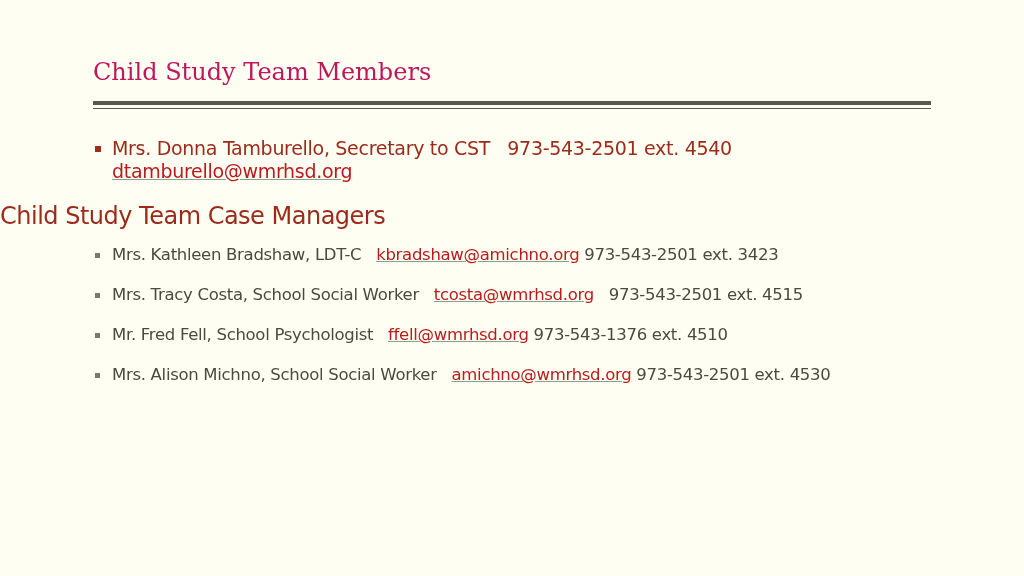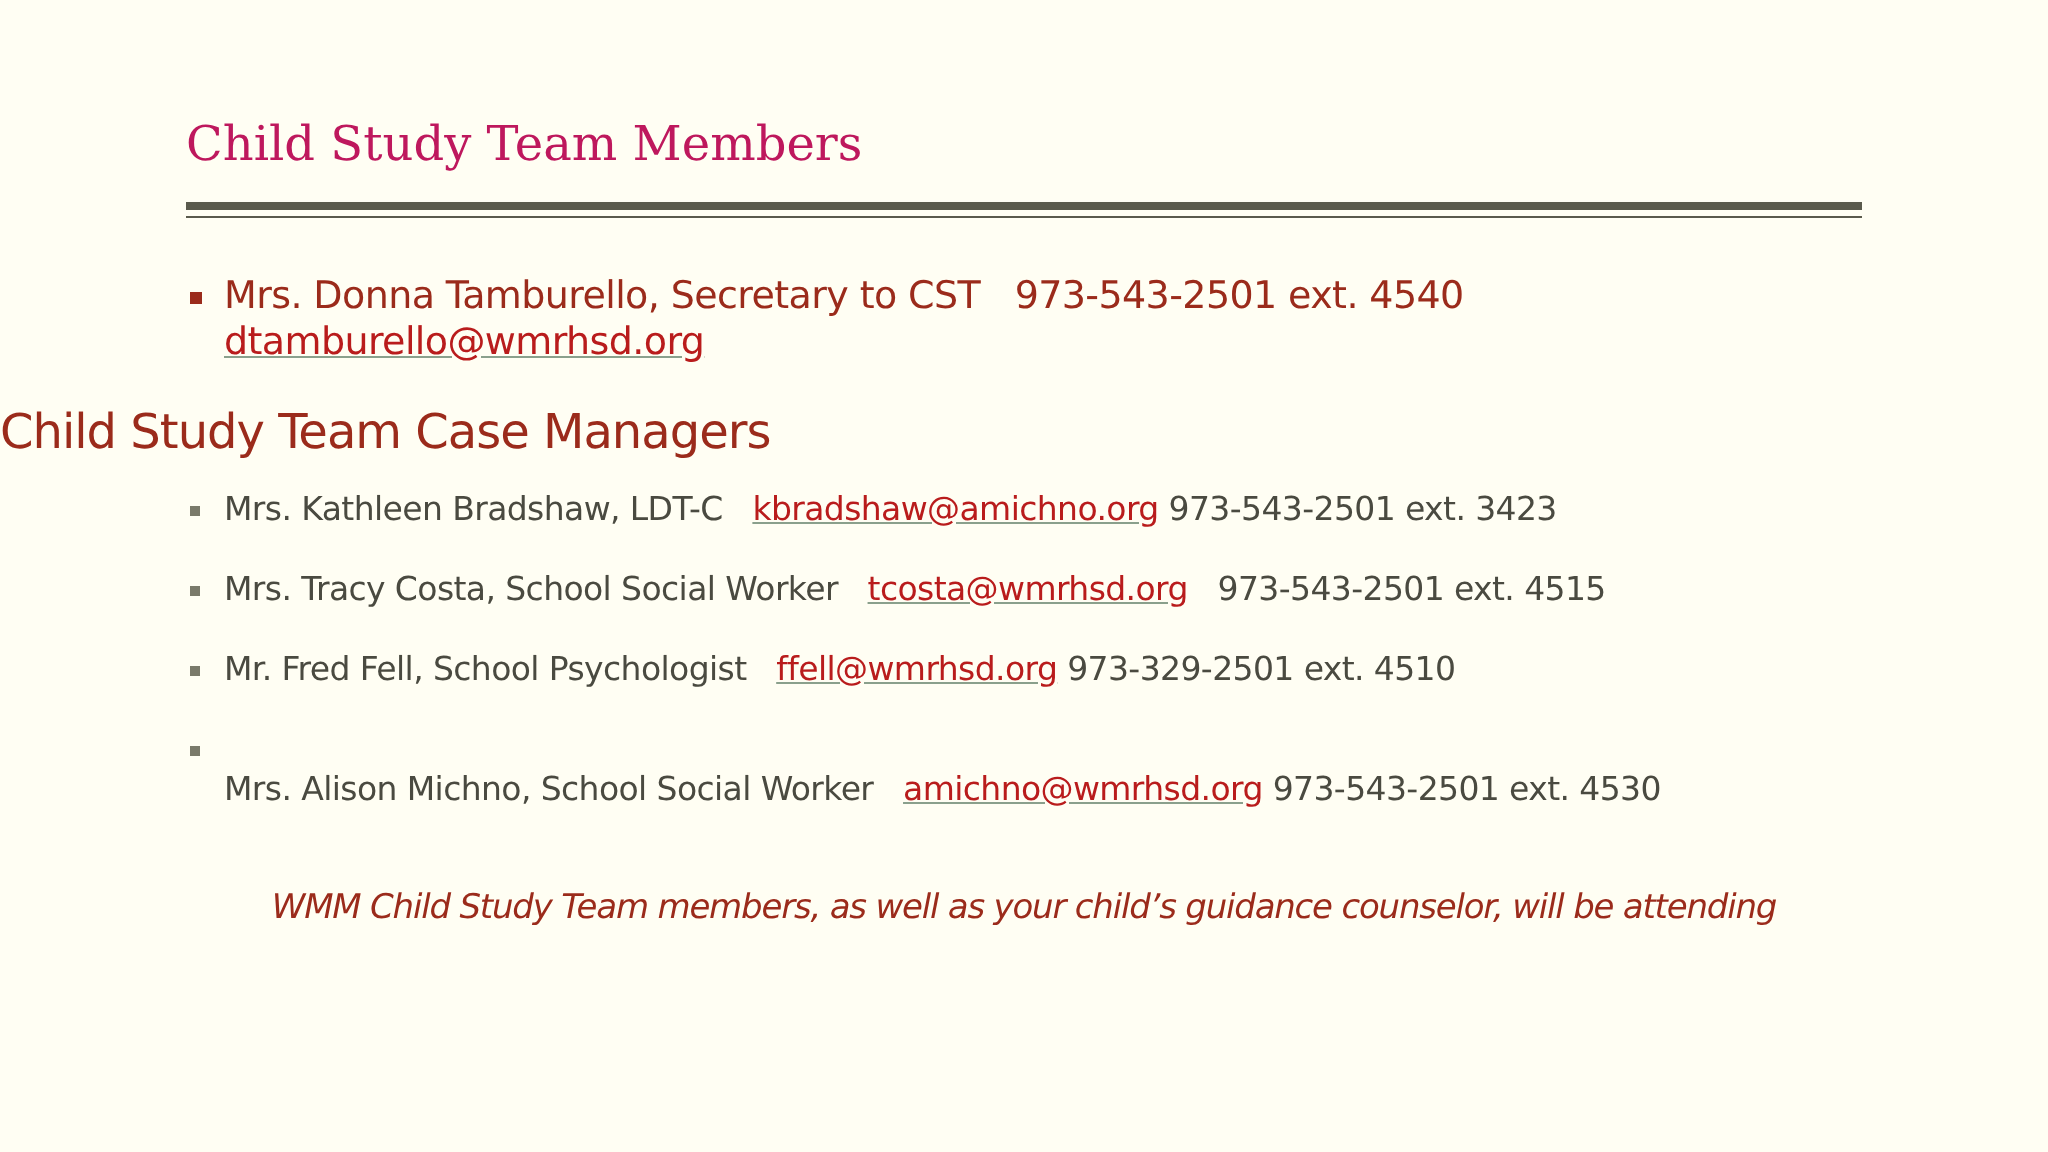--- a/index.html
+++ b/index.html
@@ -66,23 +66,22 @@
   <span>Mrs.  Kathleen Bradshaw, LDT-C</span><span>&nbsp;&nbsp;&nbsp;</span><span class="link">kbradshaw@amichno.org</span><span>&nbsp;</span><span>973-543-2501 ext.  3423</span>
 </div>
 
 <div class="bullet" style="left:95px; top:293px; width:5px; height:5px;"></div>
 <div class="line item" style="left:112px; top:285px;">
   <span>Mrs.  Tracy Costa, School Social Worker</span><span>&nbsp;&nbsp;&nbsp;</span><span class="link">tcosta@wmrhsd.org</span><span>&nbsp;&nbsp;&nbsp;</span><span>973-543-2501 ext.  4515</span>
 </div>
 
 <div class="bullet" style="left:95px; top:333px; width:5px; height:5px;"></div>
 <div class="line item" style="left:112px; top:325px;">
-  <span>Mr.  Fred Fell, School Psychologist</span><span>&nbsp;&nbsp;&nbsp;</span><span class="link">ffell@wmrhsd.org</span><span>&nbsp;</span><span>973-329-2501 ext.  4510</span>
+  <span>Mr.  Fred Fell, School Psychologist</span><span>&nbsp;&nbsp;&nbsp;</span><span class="link">ffell@wmrhsd.org</span><span>&nbsp;</span><span>973-543-1376 ext.  4510</span>
 </div>
 
 <div class="bullet" style="left:95px; top:373px; width:5px; height:5px;"></div>
-<div class="line item" style="left:112px; top:385px;">
+<div class="line item" style="left:112px; top:365px;">
   <span>Mrs.  Alison Michno, School Social Worker</span><span>&nbsp;&nbsp;&nbsp;</span><span class="link">amichno@wmrhsd.org</span><span>&nbsp;</span><span>973-543-2501 ext.  4530</span>
 </div>
 
 <div class="note">
-  <div>WMM Child Study Team members, as well as your child’s guidance counselor, will be attending</div>
 </div>
 
 </body></html>

